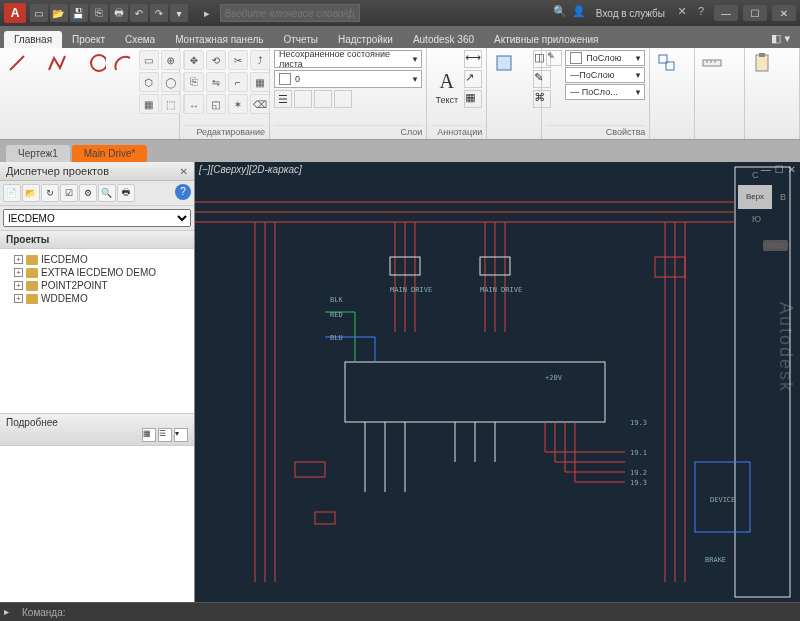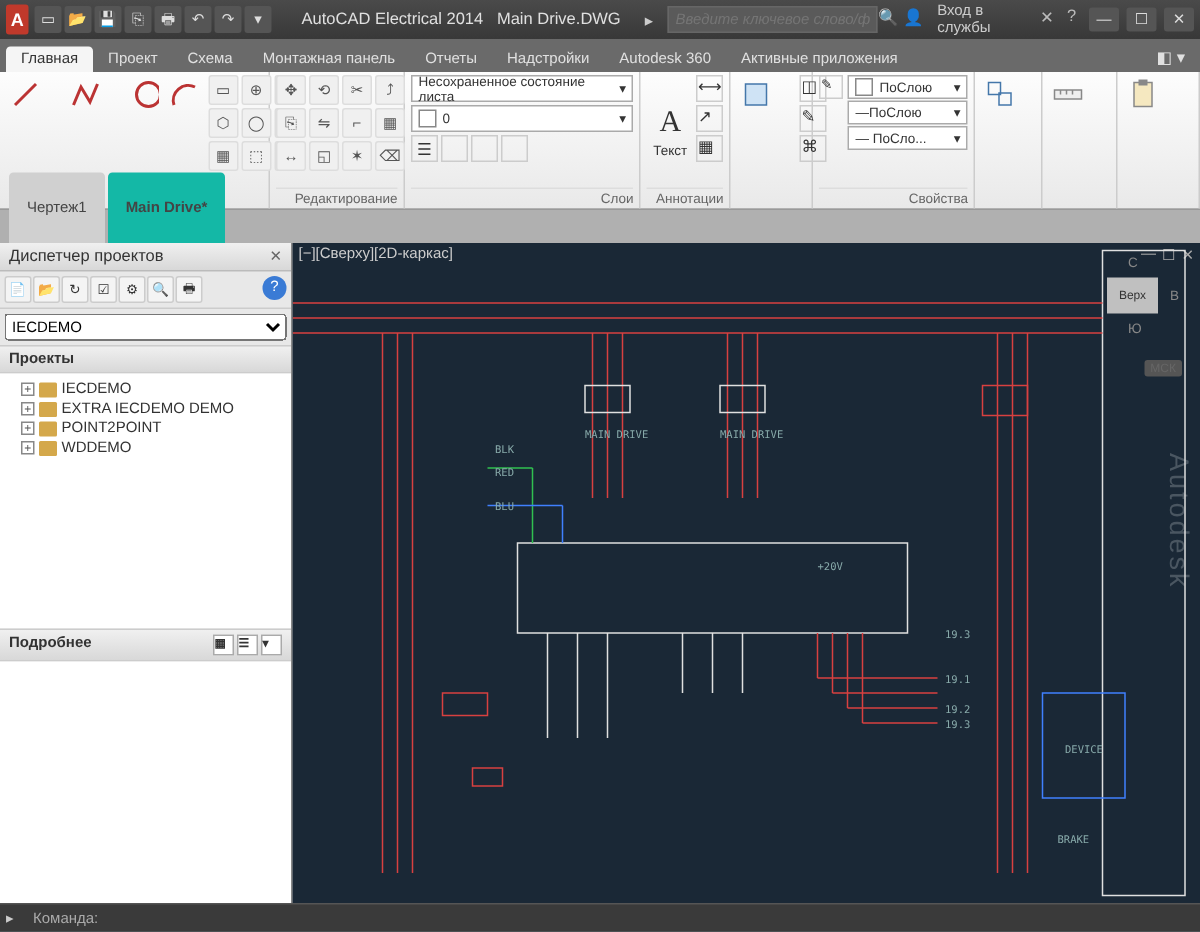--- a/index.html
+++ b/index.html
@@ -33,48 +33,48 @@
 .ribbon .panel .grid .sm { width: 20px; height: 20px; background: #f0f0f0; border: 1px solid #ddd; border-radius: 2px; display: flex; align-items: center; justify-content: center; font-size: 10px; color: #555; }
 .ribbon .panel .title { font-size: 9px; color: #666; text-align: right; padding: 1px 0 2px; border-top: 1px solid #ddd; }
 .ribbon .panel .combo { height: 18px; border: 1px solid #aaa; background: #fff; font-size: 9px; padding: 0 4px; display: flex; align-items: center; min-width: 140px; }
 .ribbon .panel .combo .sw { width: 12px; height: 12px; margin-right: 4px; border: 1px solid #888; }
 .ribbon .panel .stack { display: flex; flex-direction: column; gap: 1px; }
 .ribbon .panel .line-item { display: flex; align-items: center; gap: 3px; font-size: 9px; }
 .ribbon .panel .line-item .combo { min-width: 80px; height: 16px; }
 
 
 .doc-tabs { height: 22px; background: #b0b0b0; display: flex; align-items: flex-end; padding-left: 6px; }
-.doc-tabs .dtab { padding: 18px 12px; font-size: 10px; background: #d0d0d0; border-top-left-radius: 3px; border-top-right-radius: 3px; margin-right: 2px; color: #444; text-align: center; }
-.doc-tabs .dtab.active { background: #14b8a6; font-weight: bold; }
+.doc-tabs .dtab { padding: 3px 12px; font-size: 10px; background: #d0d0d0; border-top-left-radius: 3px; border-top-right-radius: 3px; margin-right: 2px; color: #444; text-align: center; }
+.doc-tabs .dtab.active { background: #f97316; }
 
 
 .main { display: flex; height: 440px; }
 
 
 .sidebar { width: 195px; background: #e8e8e8; border-right: 1px solid #888; display: flex; flex-direction: column; }
 .sidebar .sb-title { background: linear-gradient(#f0f0f0, #d8d8d8); padding: 3px 6px; font-size: 11px; border-bottom: 1px solid #bbb; display: flex; align-items: flex-end; }
 .sidebar .sb-title .x { margin-left: auto; font-size: 10px; color: #666; }
 .sidebar .sb-toolbar { padding: 3px; display: flex; gap: 1px; border-bottom: 1px solid #ccc; }
 .sidebar .sb-toolbar .tb { width: 18px; height: 18px; background: #f4f4f4; border: 1px solid #ccc; border-radius: 2px; font-size: 9px; display: flex; align-items: center; justify-content: center; }
 .sidebar .sb-toolbar .help-ic { margin-left: auto; width: 16px; height: 16px; border-radius: 8px; background: #3a7bd5; color: #fff; font-size: 10px; text-align: center; line-height: 16px; }
 .sidebar .sb-combo { margin: 3px; }
 .sidebar .sb-combo select { width: 100%; font-size: 10px; height: 18px; }
 .sidebar .sb-section { padding: 3px 6px; background: linear-gradient(#f0f0f0, #d8d8d8); font-size: 10px; font-weight: bold; border-top: 1px solid #ccc; border-bottom: 1px solid #ccc; }
 .sidebar .tree { flex: 1; background: #fff; padding: 4px; font-size: 10px; overflow: auto; }
 .sidebar .tree .node { padding: 1px 0 1px 10px; display: flex; align-items: center; gap: 3px; }
 .sidebar .tree .node .pm { width: 9px; height: 9px; border: 1px solid #888; font-size: 8px; line-height: 7px; text-align: center; color: #555; }
 .sidebar .tree .node .fico { width: 12px; height: 10px; background: #d4a84b; border-radius: 1px; }
-.sidebar .sb-section2 { padding: 3px 6px; background: linear-gradient(#f0f0f0, #d8d8d8); font-size: 10px; font-weight: bold; border-top: 1px solid #ccc; border-bottom: 1px solid #ccc; display: flex; }
+.sidebar .sb-section2 { padding: 3px 6px; background: linear-gradient(#f0f0f0, #d8d8d8); font-size: 10px; font-weight: normal; border-top: 1px solid #ccc; border-bottom: 1px solid #ccc; display: flex; flex-direction: column; }
 .sidebar .sb-section2 .r { margin-left: auto; display: flex; gap: 2px; }
 .sidebar .sb-section2 .r .tb { width: 14px; height: 14px; border: 1px solid #aaa; background: #fff; font-size: 8px; }
 .sidebar .details { flex: 1; background: #fff; }
 
 
 .canvas-wrap { flex: 1; background: #1a2836; position: relative; overflow: hidden; }
-.canvas-label { position: absolute; top: 2px; left: 4px; color: #ccc; font-size: 10px; }
+.canvas-label { position: absolute; top: 2px; left: 4px; color: #ccc; font-size: 10px; font-style: italic; }
 .viewcube { position: absolute; top: 10px; right: 20px; width: 50px; height: 50px; }
 .viewcube .cube { width: 34px; height: 24px; background: #c0c0c0; position: absolute; top: 13px; left: 8px; font-size: 8px; text-align: center; line-height: 24px; color: #333; }
 .viewcube .dir { position: absolute; color: #888; font-size: 9px; }
 .autodesk-mark { position: absolute; right: 4px; top: 140px; writing-mode: vertical-rl; color: #4a5661; font-size: 18px; font-weight: 300; letter-spacing: 2px; }
 .canvas-ctrl { position: absolute; top: 2px; right: 4px; display: flex; gap: 4px; color: #aaa; font-size: 10px; }
 
 
 .schematic { position: absolute; inset: 0; }
 .schematic line { stroke-width: 1; }
 .red { stroke: #d84040; }
@@ -98,23 +98,20 @@
   <div class="app-logo">A</div>
   <div class="qat">
     <div class="qat-btn">▭</div>
     <div class="qat-btn">📂</div>
     <div class="qat-btn">💾</div>
     <div class="qat-btn">⎘</div>
     <div class="qat-btn">🖶</div>
     <div class="qat-btn">↶</div>
     <div class="qat-btn">↷</div>
     <div class="qat-btn">▾</div>
-  </div>
-  <div class="title-text">
-    <span>AutoCAD Electrical 2014</span>&nbsp;&nbsp;&nbsp;<span>Main Drive.DWG</span>
   </div>
   <span class="ic" style="margin-left:6px">▸</span>
   <div class="search-box">
     <input placeholder="Введите ключевое слово/фразу" style="">
   </div>
   <div class="right-icons">
     <span class="ic">🔍</span>
     <span class="ic">👤</span>
     <span class="login">Вход в службы</span>
     <span class="ic">✕</span>

